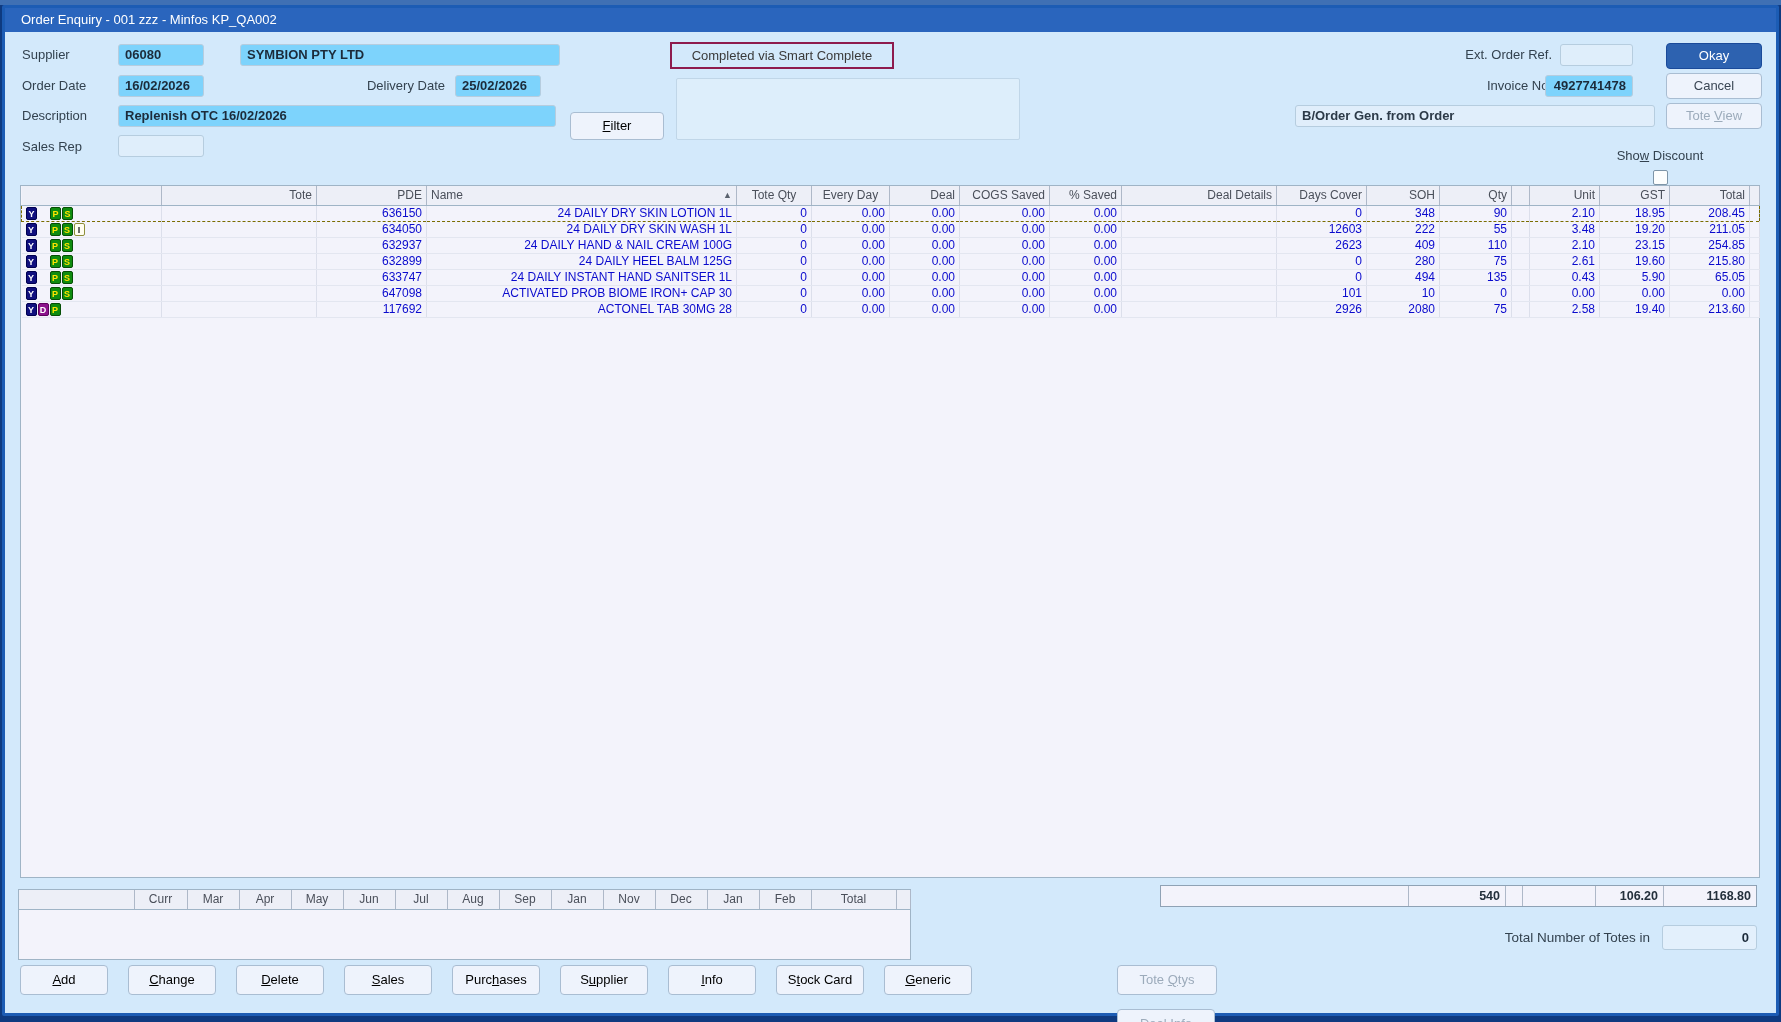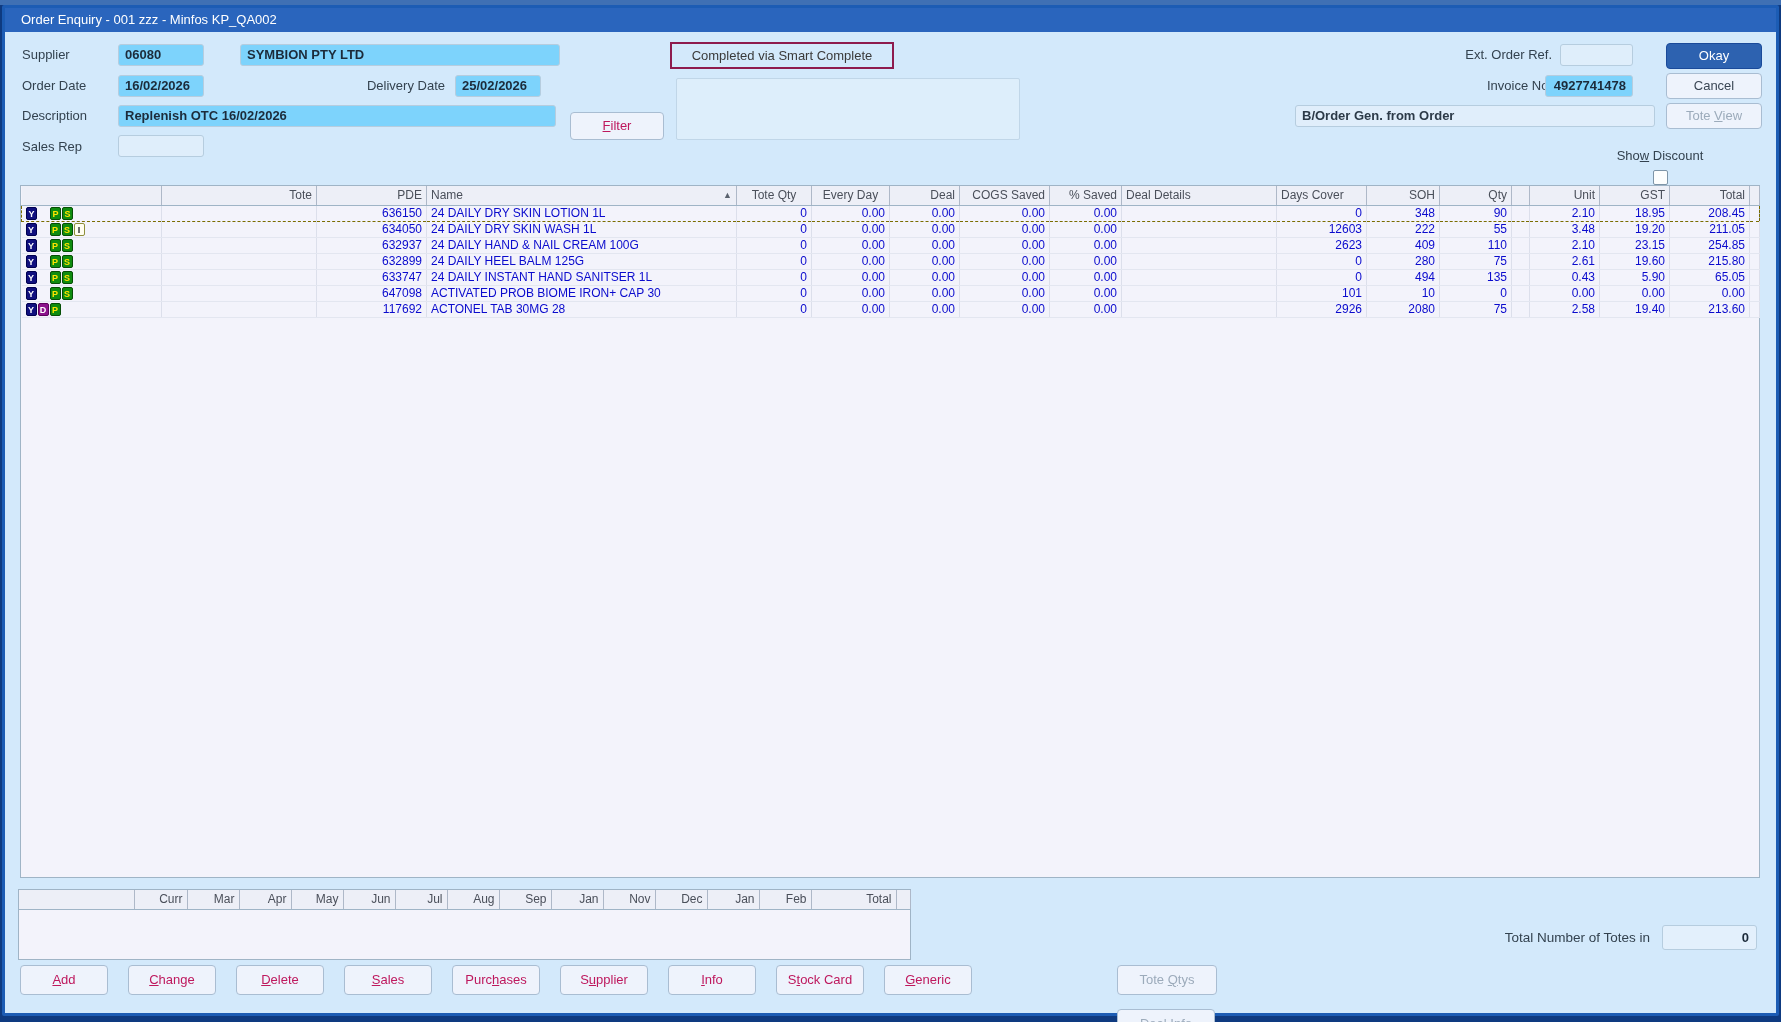--- a/index.html
+++ b/index.html
@@ -8,50 +8,50 @@
   .stage { position:relative; width:1781px; height:1022px; background:#0e3a80; overflow:hidden; }
   .behind-strip { position:absolute; left:0; top:0; width:100%; height:5px; background:#3f70b4; }
   .frame { position:absolute; left:2px; top:5px; width:1777px; height:1011px; background:#d3e9fb; border:3px solid #1c5cb4; border-radius:2px; }
   .titlebar { position:absolute; left:5px; top:8px; width:1771px; height:24px; background:#2a65bd; color:#fff; font-size:13px; line-height:24px; padding-left:16px; }
 
   .lbl { position:absolute; color:#33424f; font-size:13px; }
   .field { position:absolute; background:#7dd3fc; border:1px solid #b6cddf; border-radius:3px; font-size:13px; font-weight:bold; color:#1c2b3a; padding:0 6px; line-height:20px; height:22px; }
   .field.empty { background:#dfeefb; }
   .banner { position:absolute; left:670px; top:42px; width:224px; height:27px; border:2px solid #8e1b4d; color:#3a3a3a; font-size:13px; text-align:center; line-height:23px; }
   .commentbox { position:absolute; left:676px; top:78px; width:344px; height:62px; background:#ddeefb; border:1px solid #c0d6e8; border-radius:2px; }
-  .btn { position:absolute; background:#eef3fc; border:1px solid #a9bdd2; border-radius:4px; color:#be185d; font-size:13px; text-align:center; cursor:default; }
+  .btn { position:absolute; background:#eef3fc; border:1px solid #a9bdd2; border-radius:4px; color:#000000; font-size:13px; text-align:center; cursor:default; }
   .btn .k, u.k { text-decoration:underline; }
   .btn.primary { background:#2d62b0; border-color:#1a4a9a; color:#fff; }
   .btn.disabled { color:#9cabbb; }
   .btn.emph { color:#1c2530; }
   .checkline { position:absolute; left:1560px; top:148px; width:200px; display:flex; justify-content:flex-end; align-items:center; gap:7px; color:#33424f; font-size:13px;flex-direction:column; }
   .checkbox { width:15px; height:15px; background:#fdfefe; border:1px solid #7e95a8; border-radius:2px; }
 
   .grid-area { position:absolute; left:20px; top:185px; width:1740px; height:693px; background:#f3f3fb; border:1px solid #9fb4c6; }
   table.grid { border-collapse:collapse; table-layout:fixed; width:1738px; font-size:12px; }
   .grid th { background:#edeff7; color:#4a4f5a; font-weight:normal; font-size:12px; height:19px; padding:0 4px; border-right:1px solid #aeb8c8; border-bottom:1px solid #9fb4c6; white-space:nowrap; overflow:hidden; }
   .grid td { height:16px; padding:0 4px; border-right:1px solid #dcdfeb; border-bottom:1px solid #e3e6f0; color:#0a0acd; white-space:nowrap; overflow:hidden; }
   .num { text-align:right; }
-  .txt { text-align:left; }
+  .txt { text-align:right; }
   .ctr { text-align:center; }
   .namehead { display:flex; justify-content:space-between; align-items:center; }
   .sortarrow { font-size:9px; color:#5a626e; }
   tr.sel td { border-top:1px dashed #7a6c00; border-bottom:1px dashed #7a6c00; }
   tr.sel td:first-child { border-left:1px dashed #7a6c00; }
   tr.sel td:last-child { border-right:1px dashed #7a6c00; }
   .flag { display:inline-block; width:11px; height:13px; line-height:12px; text-align:center; font-size:9px; font-weight:bold; border-radius:2px; margin-right:1px; vertical-align:middle; }
   .f-y { background:#10107e; color:#fff; border:1px solid #000050; }
   .f-d { background:#8b128b; color:#fff; border:1px solid #5c005c; }
   .f-p,.f-s { background:#0f8c0f; color:#ffe400; border:1px solid #064e06; }
   .f-i { background:#fffdf0; color:#222; border:1px solid #8f8f3a; }
   .flag:empty { background:transparent !important; border-color:transparent !important; }
 
   .months-area { position:absolute; left:18px; top:889px; width:893px; height:71px; background:#f3f3fb; border:1px solid #9fb4c6; }
   table.months { border-collapse:collapse; table-layout:fixed; width:891px; font-size:12px; }
-  .months th { background:#edeff7; color:#4a4f5a; font-weight:normal; height:19px; padding:0 4px; border-right:1px solid #aeb8c8; border-bottom:1px solid #9fb4c6; text-align:right; white-space:nowrap; }
+  .months th { background:#edeff7; color:#4a4f5a; font-weight:normal; height:19px; padding:0 4px; border-right:1px solid #aeb8c8; border-bottom:1px solid #9fb4c6; white-space:nowrap; }
 
   .totalsrow { position:absolute; left:1160px; top:885px; height:22px; display:flex; background:#f3f3fb; border:1px solid #8fa2b5; }
   .totalsrow .tcell { border-right:1px solid #aeb8c8; height:100%; font-size:12.5px; font-weight:bold; color:#24303c; text-align:right; padding:3px 5px 0 0; }
   .totalsrow .tcell:last-child { border-right:none; }
   .totes-label { position:absolute; left:1390px; top:930px; width:260px; text-align:right; color:#33424f; font-size:13.5px; }
   .totes-field { position:absolute; left:1662px; top:925px; width:95px; height:25px; background:#e3f0fc; border:1px solid #b6cddf; border-radius:3px; font-size:13px; font-weight:bold; color:#1c2b3a; text-align:right; padding:4px 7px 0 0; }
 
   .footer-left { position:absolute; left:20px; top:965px; display:flex; gap:20px; }
   .footer-left .btn, .footer-right .btn { position:static; height:30px; line-height:28px; }
   .footer-left .btn { width:88px; }
@@ -327,20 +327,28 @@
           <th>Dec</th>
           <th>Jan</th>
           <th>Feb</th>
           <th>Total</th>
           <th></th>
         </tr>
       </thead>
     </table>
   </div>
 
+  <div class="totalsrow">
+    <div class="tcell" style="width:248px;"></div>
+    <div class="tcell" style="width:97px;">540</div>
+    <div class="tcell" style="width:17px;"></div>
+    <div class="tcell" style="width:73px;"></div>
+    <div class="tcell" style="width:68px;">106.20</div>
+    <div class="tcell" style="width:92px;">1168.80</div>
+  </div>
   <div class="totes-label">Total Number of Totes in</div>
   <div class="totes-field">0</div>
 
   <div class="footer-left">
     <div class="btn"><span></span><u class="k">A</u><span>dd</span></div>
     <div class="btn"><span></span><u class="k">C</u><span>hange</span></div>
     <div class="btn"><span></span><u class="k">D</u><span>elete</span></div>
     <div class="btn"><span></span><u class="k">S</u><span>ales</span></div>
     <div class="btn"><span>Purc</span><u class="k">h</u><span>ases</span></div>
     <div class="btn"><span>S</span><u class="k">u</u><span>pplier</span></div>

